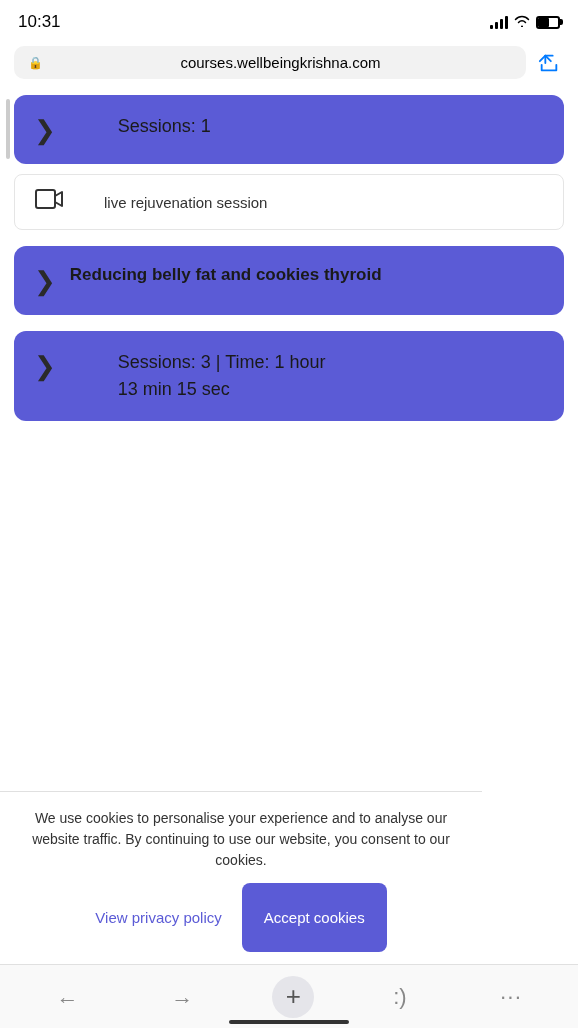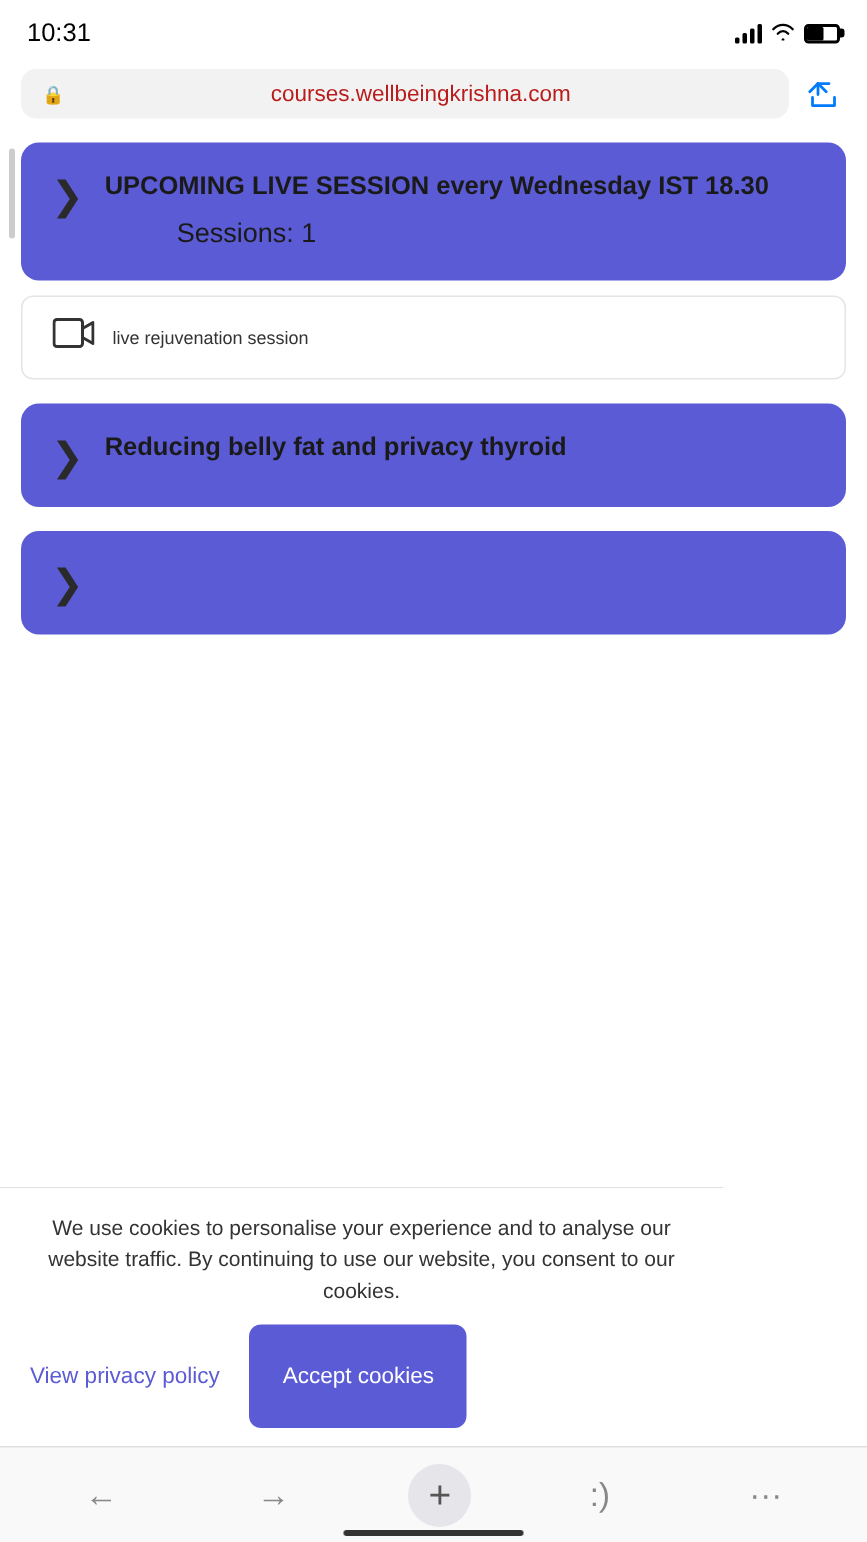--- a/index.html
+++ b/index.html
@@ -94,21 +94,21 @@
       display: flex;
       align-items: center;
       gap: 6px;
     }
     .lock-icon {
       font-size: 12px;
       color: #555;
     }
     .url-text {
       font-size: 15px;
-      color: #b91c1c;
+      color: #000000;
       flex: 1;
       text-align: center;
     }
     .share-btn {
       background: none;
       border: none;
       padding: 4px;
       cursor: pointer;
       display: flex;
       align-items: center;
@@ -182,22 +182,23 @@
       margin-bottom: 16px;
       display: flex;
       align-items: center;
       gap: 12px;
     }
     .video-icon {
       font-size: 22px;
       color: #333;
     }
     .dropdown-text {
-      font-size: 12px;
+      font-size: 15px;
       color: #333;
+      margin-left: 29px;
     }
 
     
     .cookie-banner {
       position: fixed;
       bottom: 64px;
       left: 0;
       width: 482px;
       background: #fff;
       border-top: 1px solid #e0e0e0;
@@ -206,21 +207,21 @@
     }
     .cookie-text {
       font-size: 14px;
       color: #333;
       text-align: center;
       line-height: 1.5;
       margin-bottom: 12px;
     }
     .cookie-actions {
       display: flex;
-      justify-content: flex-start;
+      justify-content: center;
       gap: 20px;
       align-items: center;
     }
     .privacy-link {
       font-size: 15px;
       color: #5b5bd6;
       background: none;
       border: none;
       cursor: pointer;
       text-decoration: none;
@@ -329,45 +330,45 @@
     </svg>
   </button>
 </div>
 
 <div class="content-area">
   <div class="scrollbar-hint"></div>
 
   <div class="course-card">
     <span class="chevron-icon">❯</span>
     <div class="card-text">
-      <div class="card-title">UPCOMING LIVE SESSION every Wednesday IST 18.30</div>
       <div class="card-meta">Sessions: 1</div>
     </div>
   </div>
 
   <div class="dropdown-panel">
     <span class="video-icon">
       <svg width="28" height="20" viewBox="0 0 28 20" fill="none">
         <rect x="1" y="1" width="19" height="18" rx="2" stroke="#333" stroke-width="2"></rect>
         <path d="M20 7l7-4v14l-7-4V7z" stroke="#333" stroke-width="2" stroke-linejoin="round"></path>
       </svg>
     </span>
     <span class="dropdown-text">live rejuvenation session</span>
   </div>
 
   <div class="course-card">
     <span class="chevron-icon">❯</span>
     <div class="card-text">
-      <div class="card-title">Reducing belly fat and privacy thyroid</div>
+      <div class="card-title">Reducing belly fat and cookies thyroid</div>
     </div>
   </div>
 
   <div class="course-card" style="margin-bottom: 200px;">
     <span class="chevron-icon">❯</span>
     <div class="card-text">
+      <div class="card-meta">Sessions: 3 | Time: 1 hour<br>13 min 15 sec</div>
     </div>
   </div>
 </div>
 
 <div class="cookie-banner">
   <p class="cookie-text">We use cookies to personalise your experience and to analyse our website traffic. By continuing to use our website, you consent to our cookies.</p>
   <div class="cookie-actions">
     <a class="privacy-link" href="#">View privacy policy</a>
     <button class="accept-btn">Accept cookies</button>
   </div>

